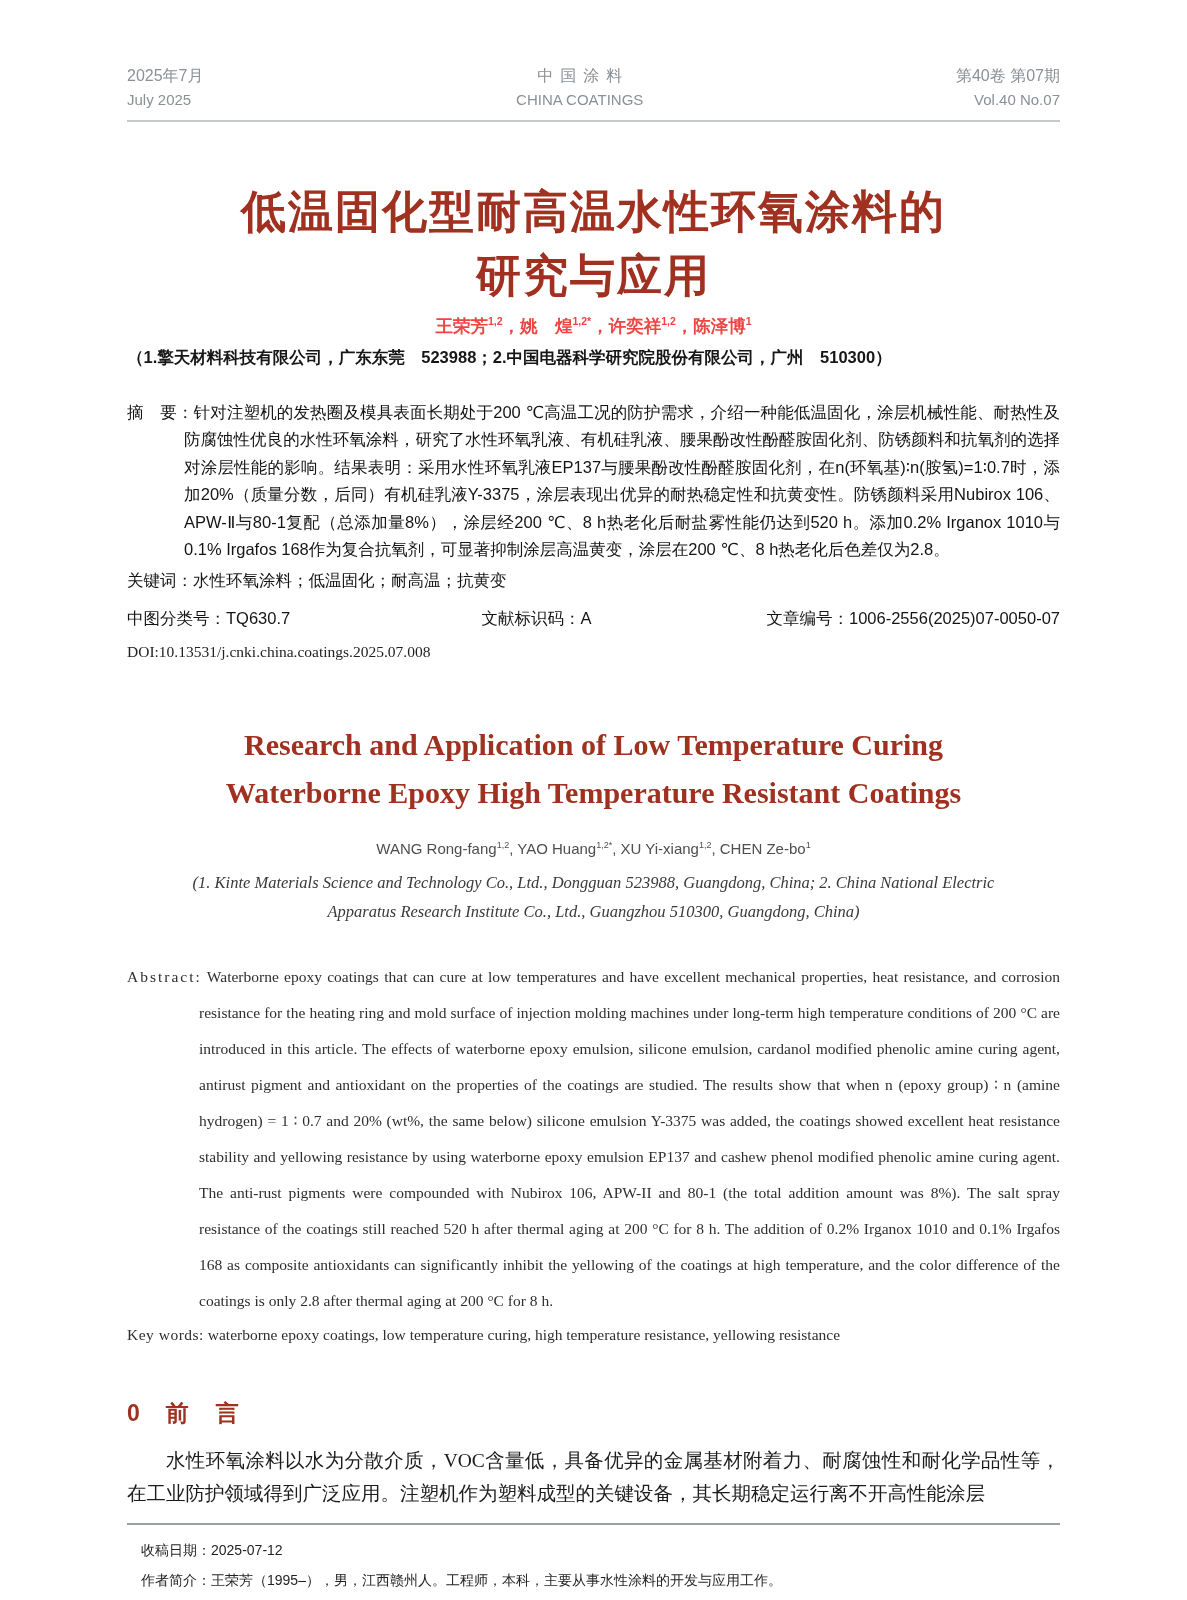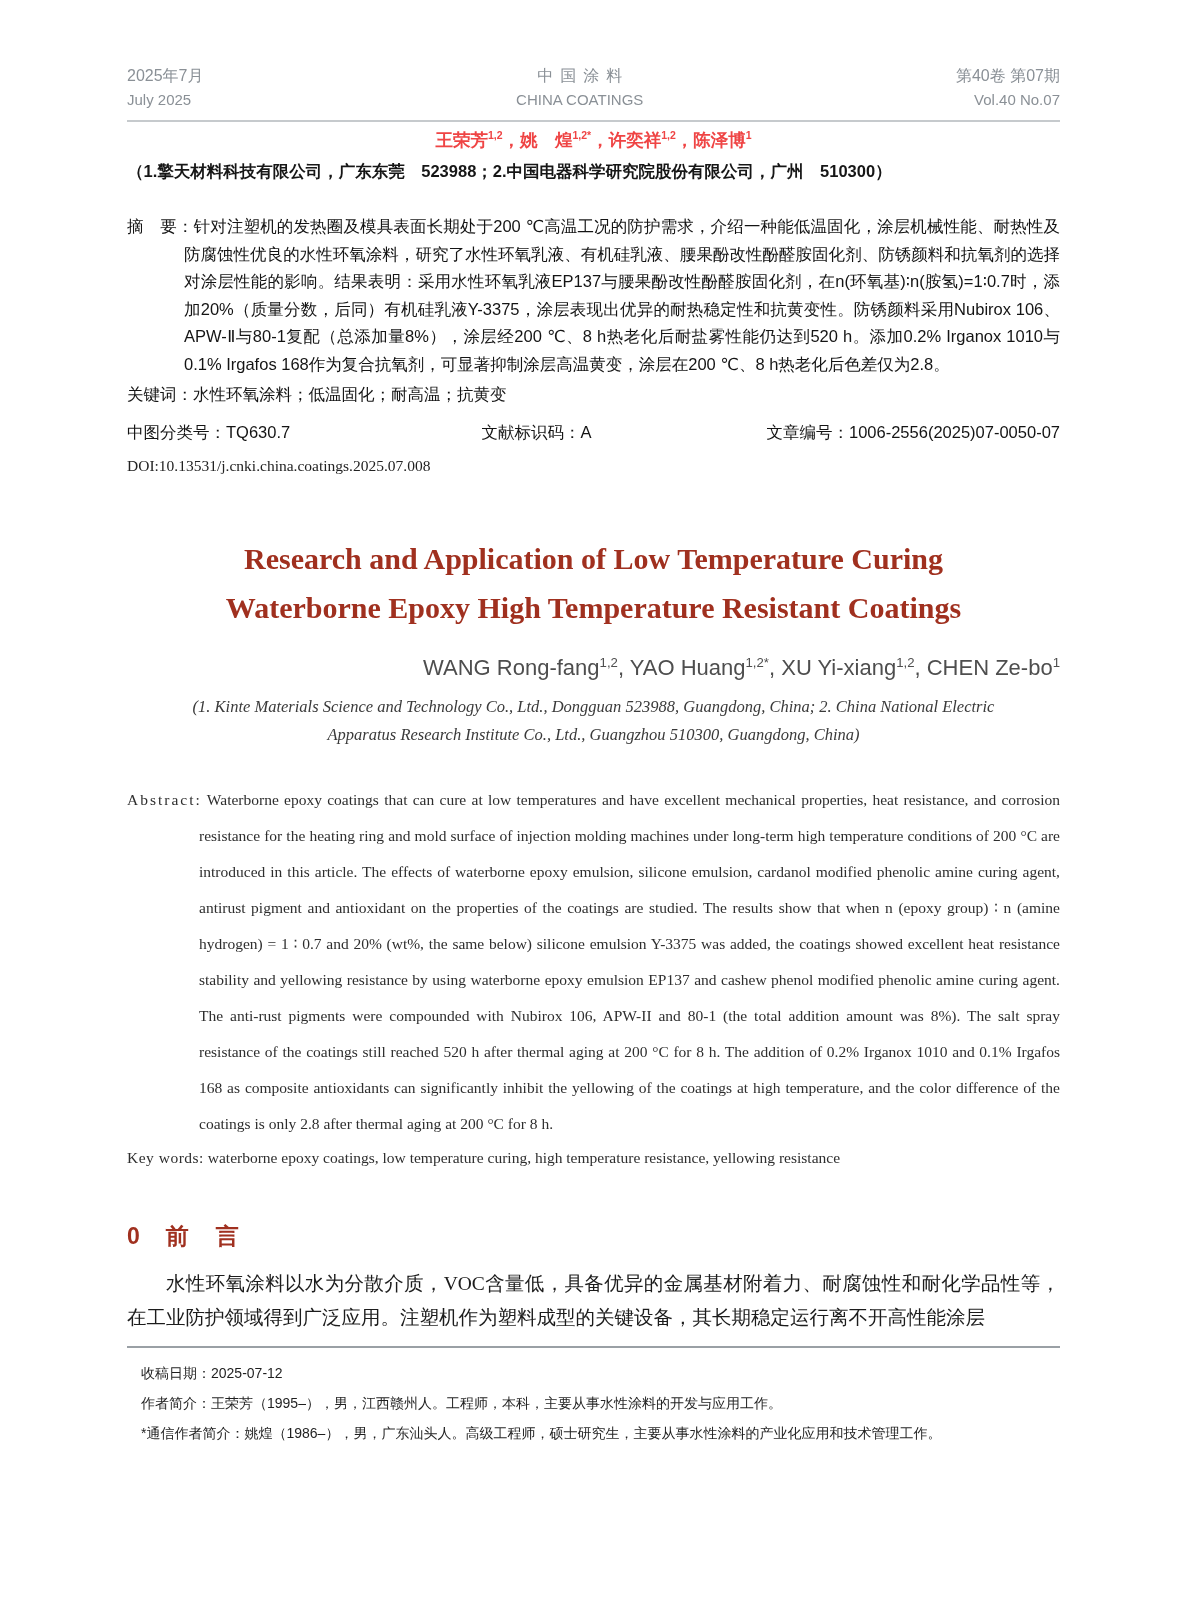--- a/index.html
+++ b/index.html
@@ -37,21 +37,21 @@
   .meta-row .m1 { width:38%; }
   .meta-row .m2 { flex:1; }
   .meta-row .m3 { text-align:left; }
   .doi-line { margin-top:13px; font-family:"Liberation Serif","DejaVu Serif",serif;
               font-size:15.5px; color:#222; }
 
   
   .title-en { margin-top:60px; text-align:center; color:#a0301f; font-weight:700;
               font-family:"Liberation Serif","DejaVu Serif",serif;
               font-size:30px; line-height:1.62; }
-  .authors-en { margin-top:22px; text-align:right; font-size:22px; color:#4e4e4e; }
+  .authors-en { margin-top:22px; text-align:center; font-size:15px; color:#4e4e4e; }
   .affil-en { margin-top:12px; text-align:center; font-style:italic;
               font-family:"Liberation Serif","DejaVu Serif",serif;
               font-size:16.5px; color:#3a3a3a; line-height:1.75; max-width:872px; margin-left:auto; margin-right:auto; }
 
   
   .abstract-en { margin-top:32px; font-family:"Liberation Serif","DejaVu Serif",serif;
                  font-size:15.5px; line-height:36px; text-align:justify; color:#2e2e2e;
                  padding-left:72px; text-indent:-72px; }
   .abstract-en .lbl { letter-spacing:2px; }
   .kw-en { margin-top:7px; font-family:"Liberation Serif","DejaVu Serif",serif;
@@ -86,20 +86,24 @@
         <div class="cn">中国涂料</div>
         <div class="en">CHINA COATINGS</div>
       </div>
       <div class="blk jh-right">
         <div class="cn">第40卷 第07期</div>
         <div class="en">Vol.40 No.07</div>
       </div>
     </div>
     <div class="header-rule"></div>
 
+    <h1 class="title-cn">
+      <div>低温固化型耐高温水性环氧涂料的</div>
+      <div>研究与应用</div>
+    </h1>
 
     <div class="authors-cn">
       <span><span>王荣芳</span><sup>1,2</sup><span>，</span></span><span><span>姚　煌</span><sup>1,2*</sup><span>，</span></span><span><span>许奕祥</span><sup>1,2</sup><span>，</span></span><span><span>陈泽博</span><sup>1</sup><span></span></span>
     </div>
 
     <div class="affil-cn">（1.擎天材料科技有限公司，广东东莞　523988；2.中国电器科学研究院股份有限公司，广州　510300）</div>
 
     <p class="abstract-cn"><span class="lbl">摘　要：</span><span>针对注塑机的发热圈及模具表面长期处于200 ℃高温工况的防护需求，介绍一种能低温固化，涂层机械性能、耐热性及防腐蚀性优良的水性环氧涂料，研究了水性环氧乳液、有机硅乳液、腰果酚改性酚醛胺固化剂、防锈颜料和抗氧剂的选择对涂层性能的影响。结果表明：采用水性环氧乳液EP137与腰果酚改性酚醛胺固化剂，在n(环氧基)∶n(胺氢)=1∶0.7时，添加20%（质量分数，后同）有机硅乳液Y-3375，涂层表现出优异的耐热稳定性和抗黄变性。防锈颜料采用Nubirox 106、APW-Ⅱ与80-1复配（总添加量8%），涂层经200 ℃、8 h热老化后耐盐雾性能仍达到520 h。添加0.2% Irganox 1010与0.1% Irgafos 168作为复合抗氧剂，可显著抑制涂层高温黄变，涂层在200 ℃、8 h热老化后色差仅为2.8。</span></p>
 
     <p class="kw-cn"><span>关键词：</span><span>水性环氧涂料；低温固化；耐高温；抗黄变</span></p>

